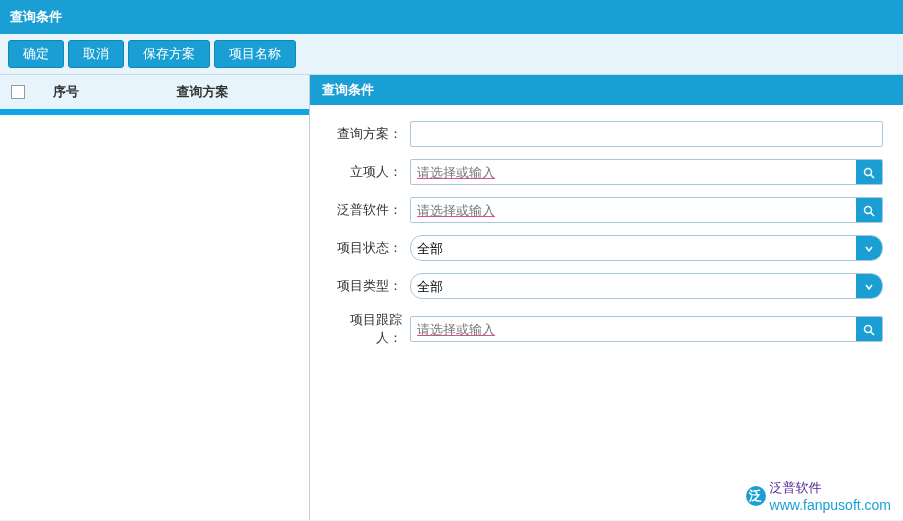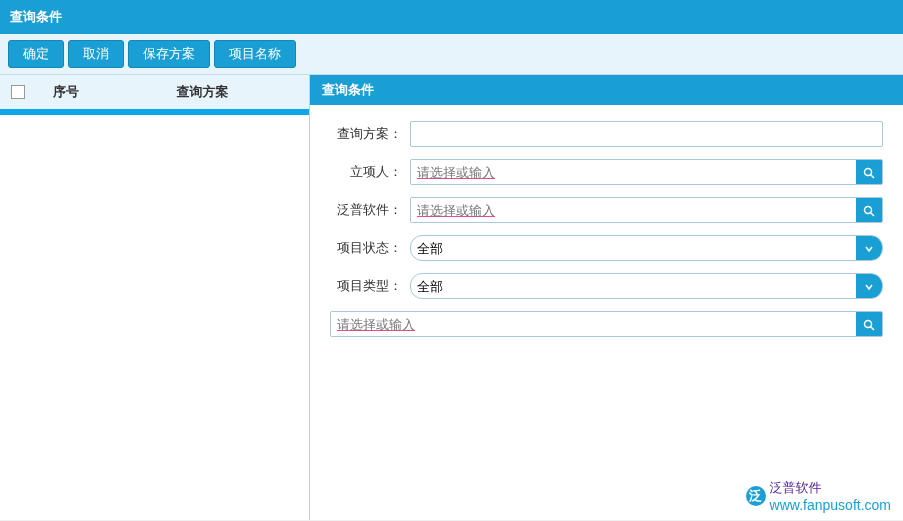--- a/index.html
+++ b/index.html
@@ -273,20 +273,21 @@
           <button class="arrow-btn">
             <svg width="10" height="10" viewBox="0 0 10 10">
               <polyline points="2,3 5,7 8,3" stroke="white" stroke-width="1.5" fill="none"></polyline>
             </svg>
           </button>
         </div>
       </div>
 
 
       <div class="form-row">
+        <span class="form-label">项目跟踪人：</span>
         <div class="input-with-search">
           <input type="text" placeholder="请选择或输入" style="">
           <button class="search-btn">
             <svg width="12" height="12" viewBox="0 0 12 12">
               <circle cx="5" cy="5" r="3.5" stroke="white" stroke-width="1.5" fill="none"></circle>
               <line x1="7.5" y1="7.5" x2="11" y2="11" stroke="white" stroke-width="1.5"></line>
             </svg>
           </button>
         </div>
       </div>

